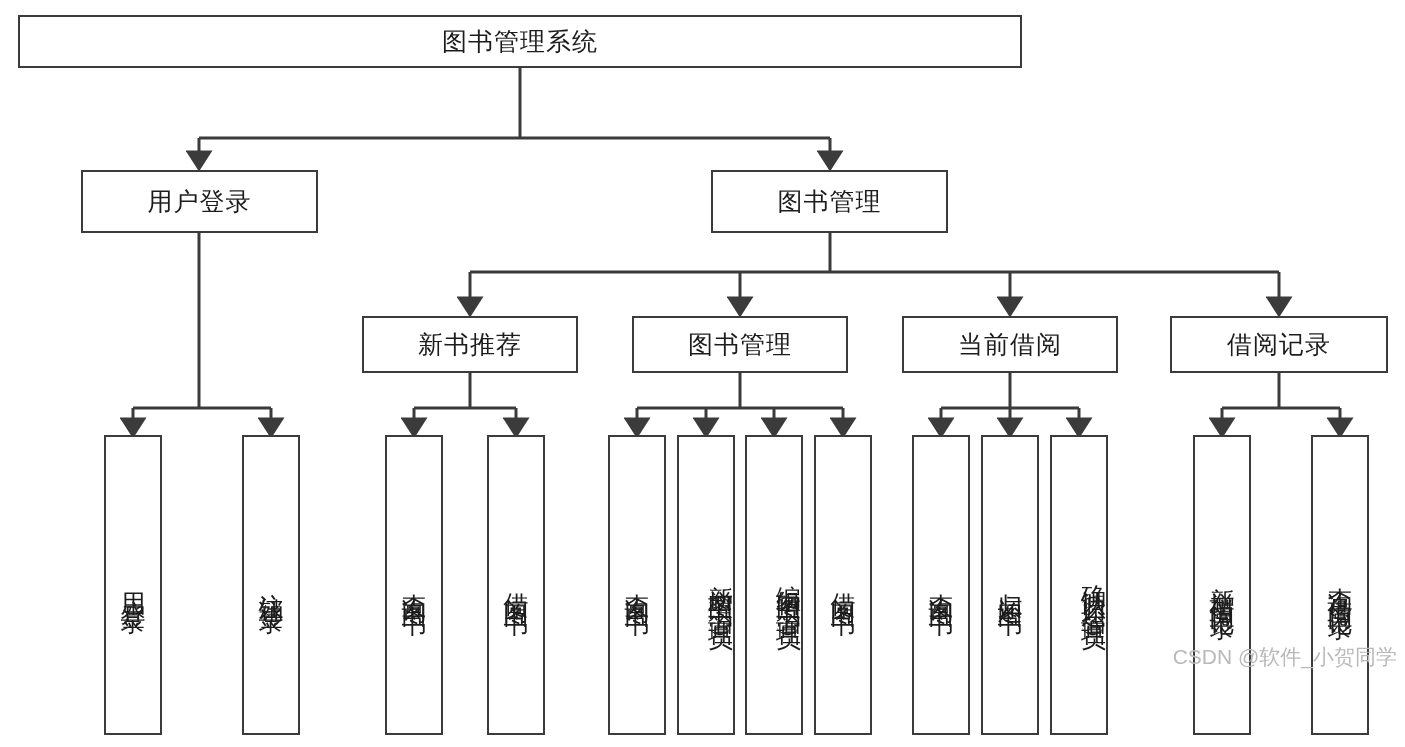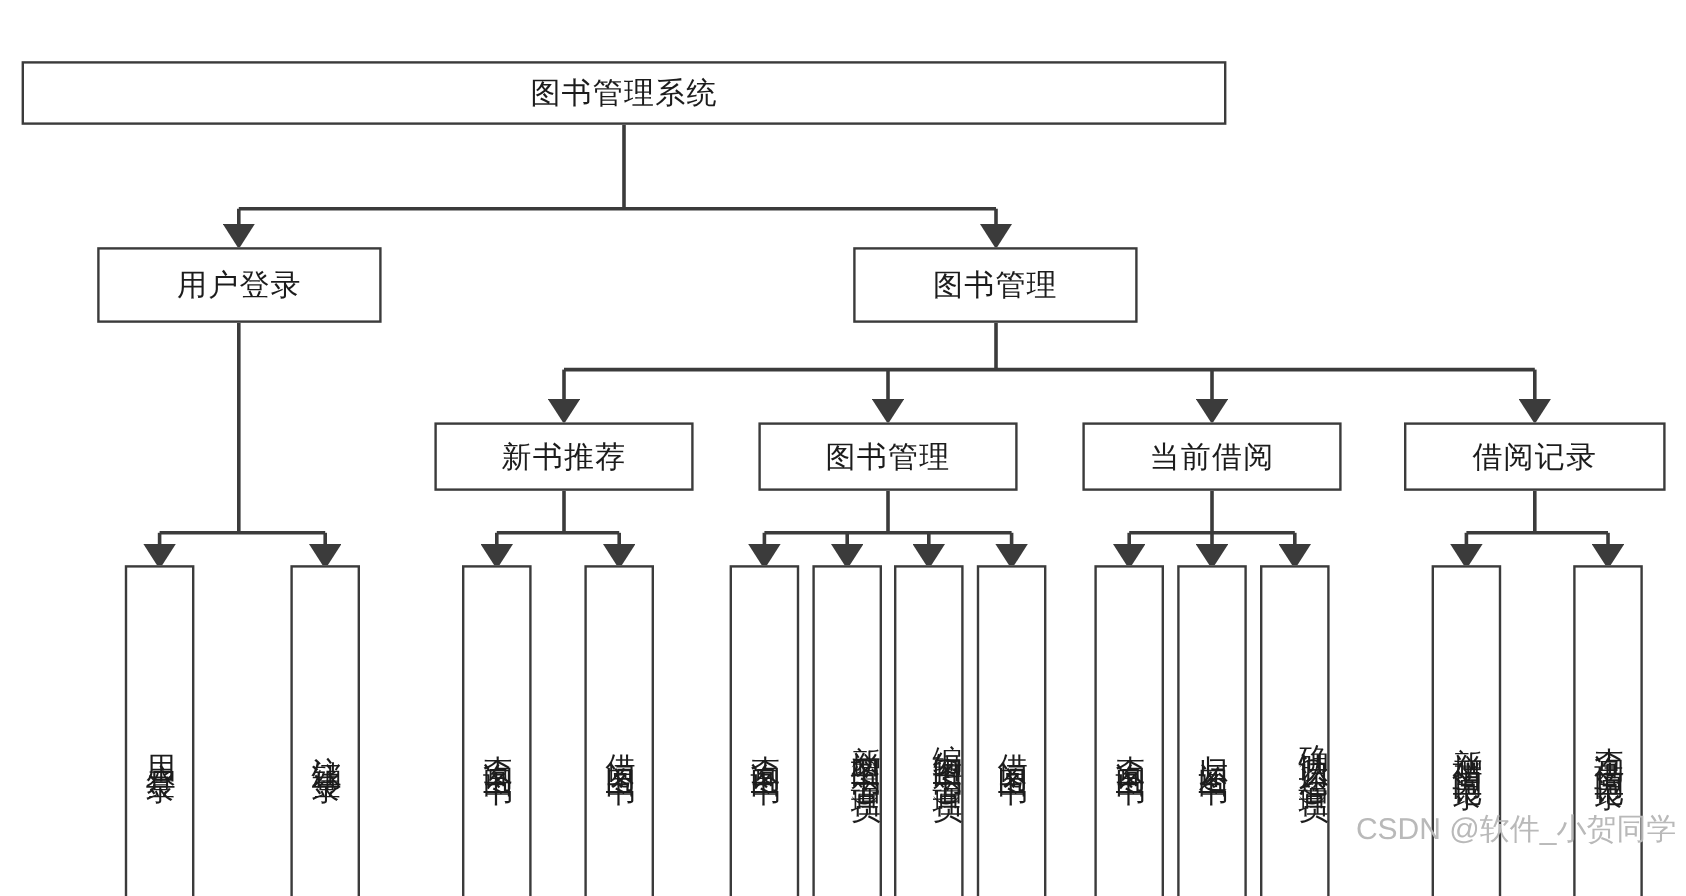--- a/index.html
+++ b/index.html
@@ -1,21 +1,21 @@
 <!DOCTYPE html>
 <html><head>
 <meta charset="utf-8">
 <style>
   html,body{margin:0;padding:0;}
   body{
     width:1405px;height:747px;background:#ffffff;
     font-family:"Liberation Sans","DejaVu Sans",sans-serif;
     position:relative;overflow:hidden;
   }
-  #canvas{position:absolute;left:0;top:0;width:1405px;height:677px;margin-top:36px;}
+  #canvas{position:absolute;left:0;top:0;width:1405px;height:677px;}
   .node{
     position:absolute;
     border:2.5px solid #3b3b3b;
     background:#ffffff;
     box-sizing:border-box;
     display:flex;align-items:center;justify-content:center;
     color:#1c1c1c;
   }
   .node.horiz{font-size:25px;letter-spacing:1px;}
   .node.leaf{
@@ -24,21 +24,21 @@
     font-size:25px;
     letter-spacing:6px;
     padding-top:14px;
     align-items:flex-start;
     justify-content:center;
     line-height:1;
   }
   .node.leaf.centered{align-items:center;padding-top:0;}
   .watermark{
     position:absolute;right:8px;bottom:6px;
-    font-size:25px;color:#b9b9b9;
+    font-size:21px;color:#b9b9b9;
     white-space:nowrap;
     font-family:"Liberation Sans","DejaVu Sans",sans-serif;
   }
   svg.links{position:absolute;left:0;top:0;width:1405px;height:747px;pointer-events:none;}
 </style>
 </head>
 <body>
 
 <div id="canvas">
 

